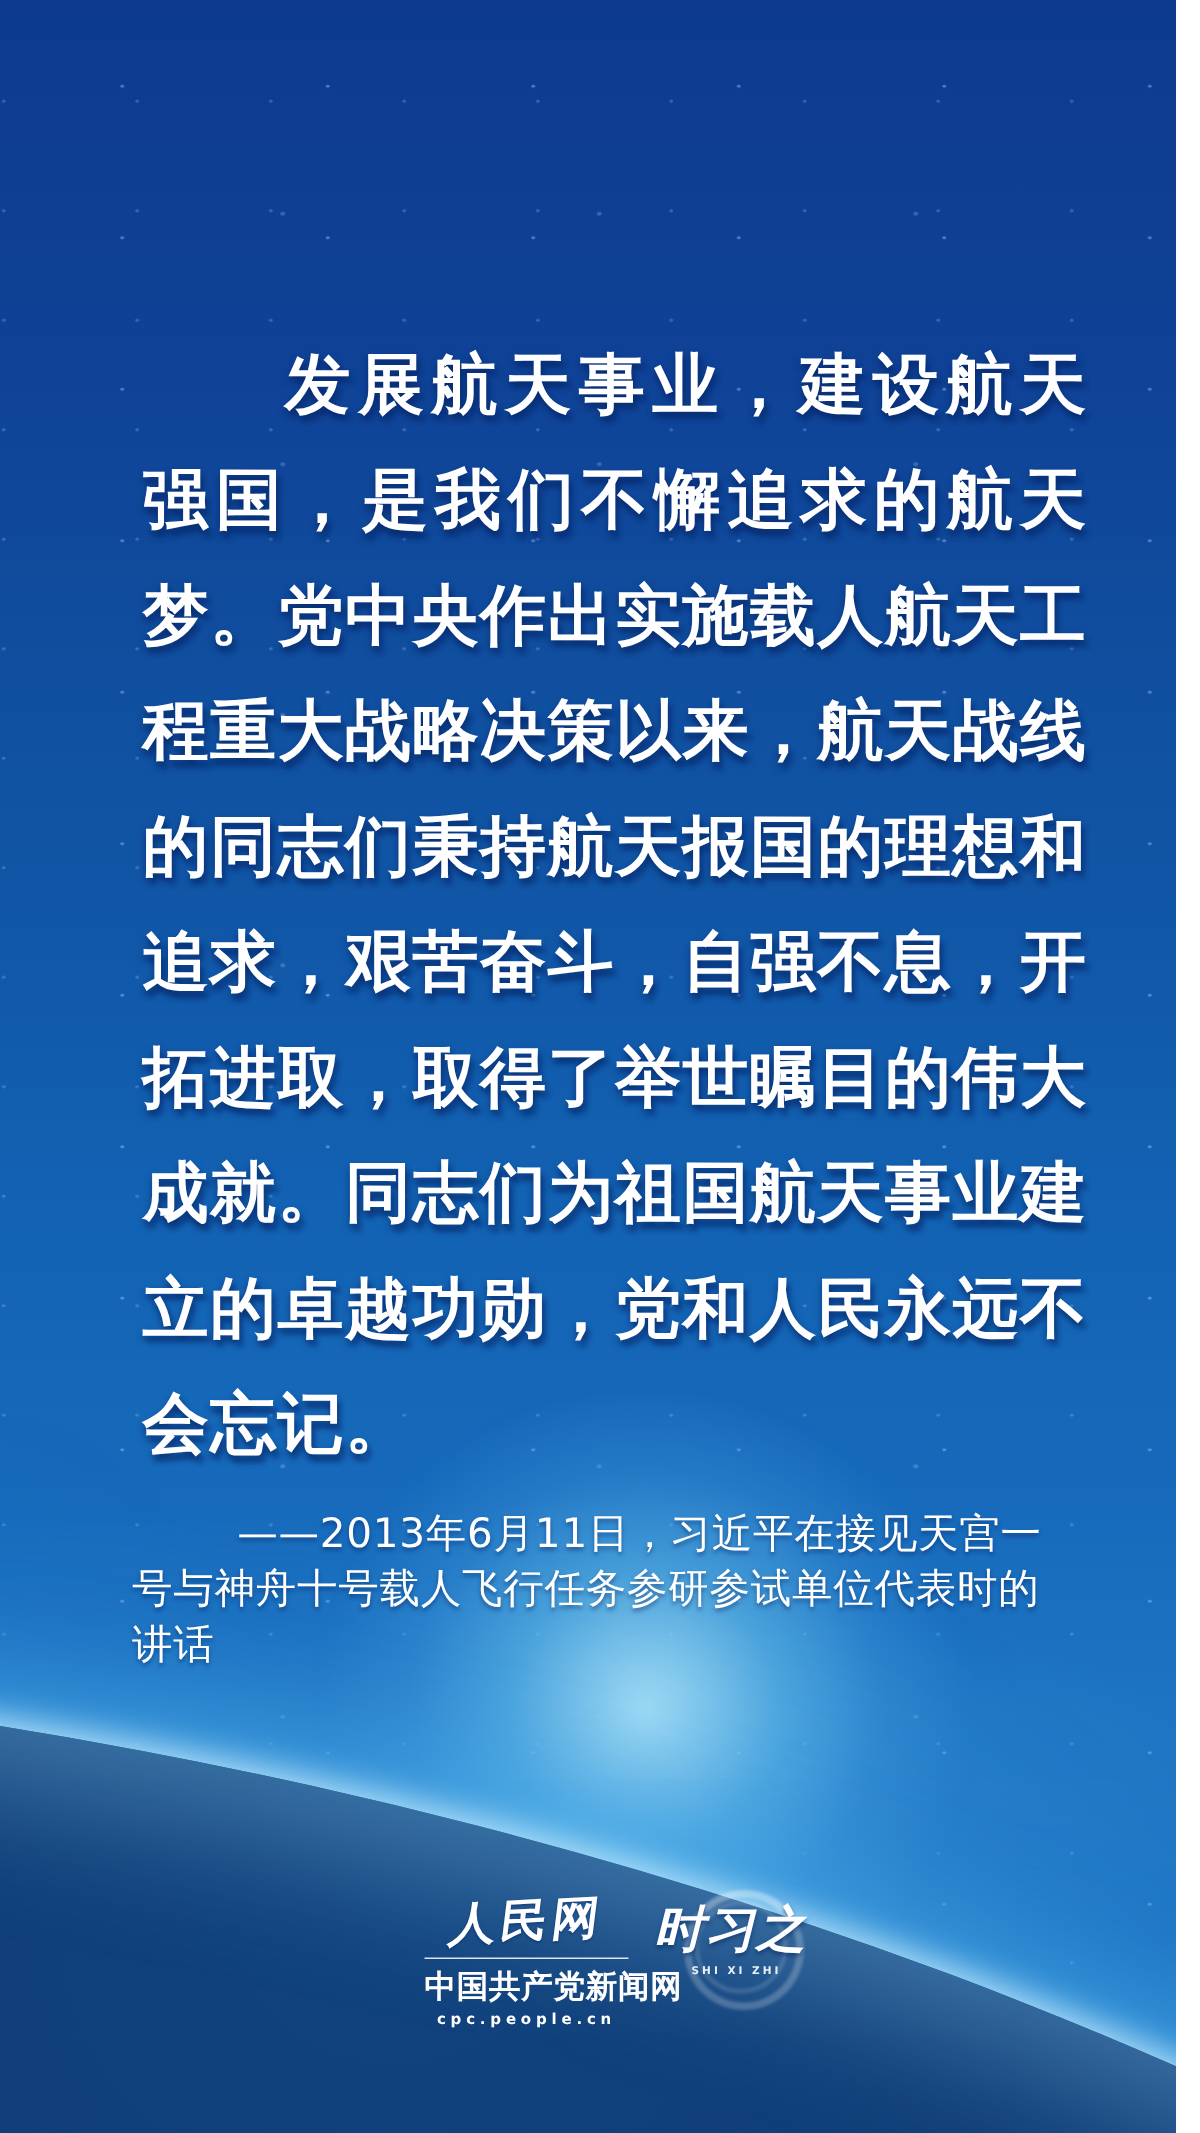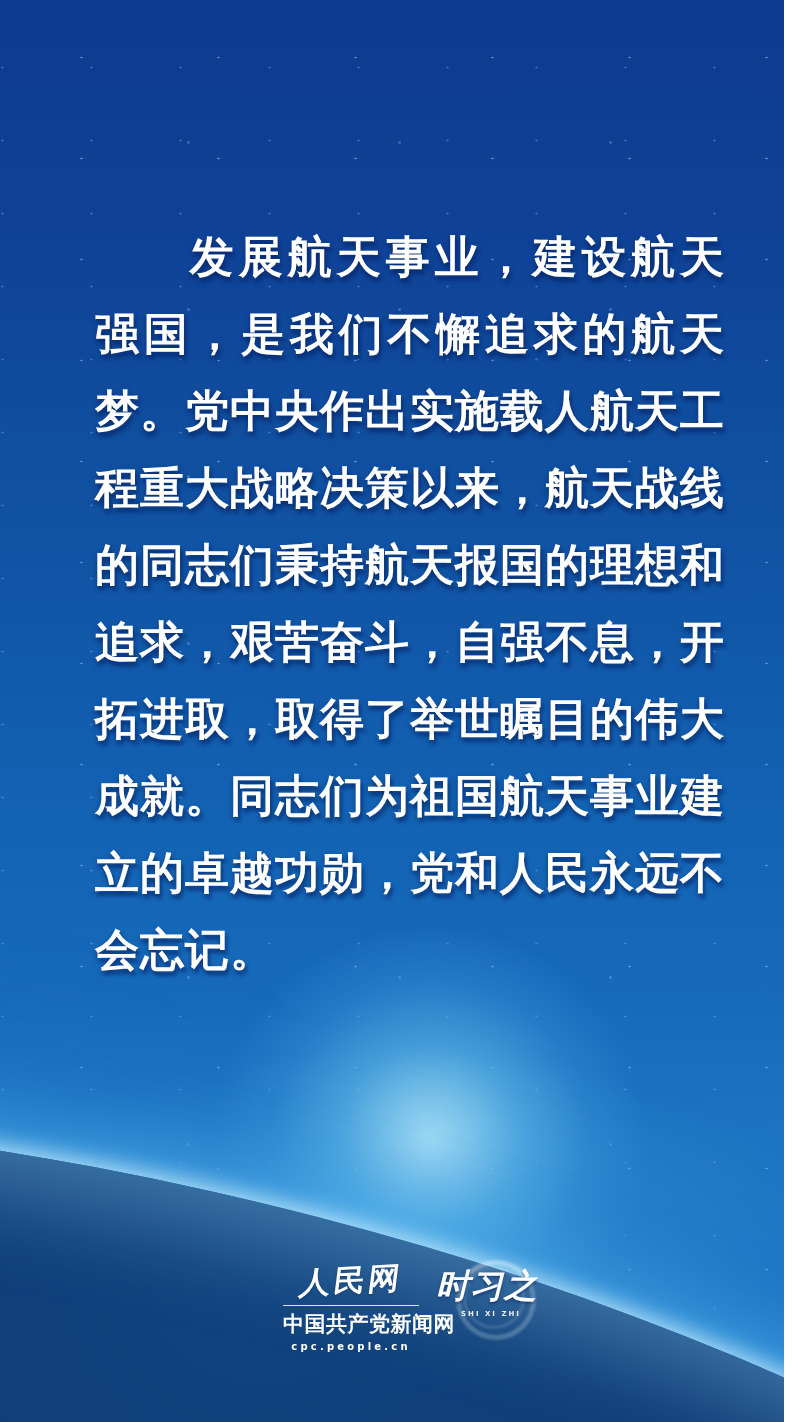--- a/index.html
+++ b/index.html
@@ -122,20 +122,21 @@
 
 <div class="poster">
 
   <div class="stars"></div>
   <div class="haze-wide"></div>
   <div class="bloom"></div>
   <div class="earth"></div>
 
   <div class="quote">发展航天事业，建设航天强国，是我们不懈追求的航天梦。党中央作出实施载人航天工程重大战略决策以来，航天战线的同志们秉持航天报国的理想和追求，艰苦奋斗，自强不息，开拓进取，取得了举世瞩目的伟大成就。同志们为祖国航天事业建立的卓越功勋，党和人民永远不会忘记。</div>
 
+  <div class="attribution">——2013年6月11日，习近平在接见天宫一号与神舟十号载人飞行任务参研参试单位代表时的讲话</div>
 
   <div class="footer">
 
     <div class="people-logo">
       <span class="people-script">人民网</span>
       <span class="people-underline"></span>
       <span class="people-sitename">中国共产党新闻网</span>
       <span class="people-url">cpc.people.cn</span>
     </div>
 

